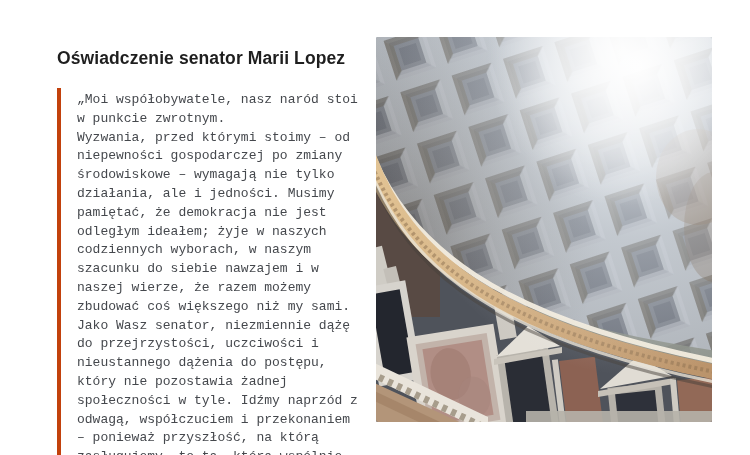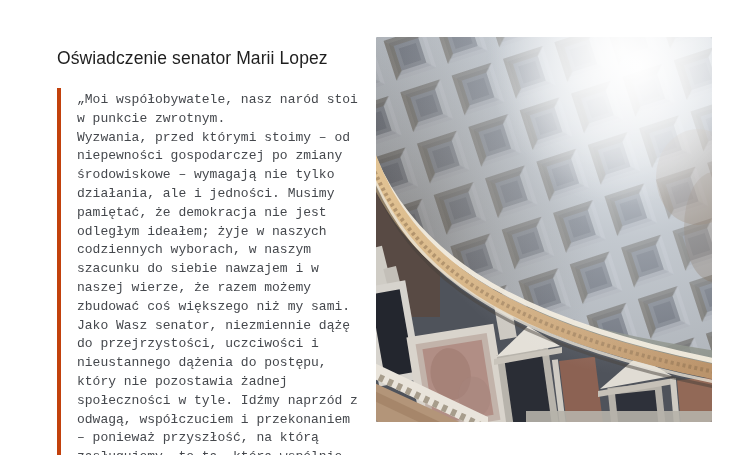--- a/index.html
+++ b/index.html
@@ -3,21 +3,21 @@
 <meta charset="utf-8">
 <style>
   html,body{margin:0;padding:0;}
   body{
     width:750px;height:455px;background:#ffffff;position:relative;overflow:hidden;
     font-family:"Liberation Sans",sans-serif;
     -webkit-font-smoothing:antialiased;
   }
   .left-col{position:absolute;left:57px;top:47px;width:306px;}
   .page-title{
-    font-size:17.5px;line-height:22px;font-weight:400;color:#1e1e1e;
+    font-size:17.5px;line-height:22px;font-weight:700;color:#1e1e1e;
     margin:0 0 19px 0;letter-spacing:0.1px;
   }
   .quote{border-left:4px solid #c2410c;padding:3px 0 3px 16px;margin:0;font-family:Liberation Mono, monospace;}
   .quote p{margin:0;font-size:13px;line-height:18.8px;color:#45484d;width:287px;}
   .caption{font-size:12.5px;line-height:17px;color:#3f4246;}
   .caption a{color:#E0854E;font-style:italic;text-decoration:none;cursor:pointer;}
   .photo{
     position:absolute;left:376px;top:37px;width:336px;height:385px;
     border-radius:2px;overflow:hidden;background:#b3b9bf;
   }

